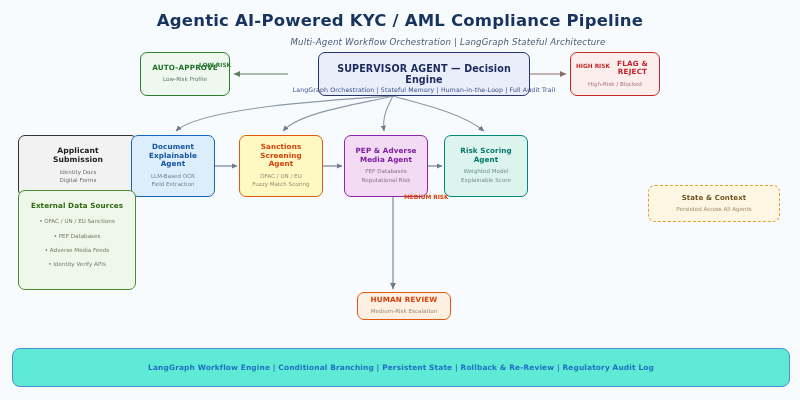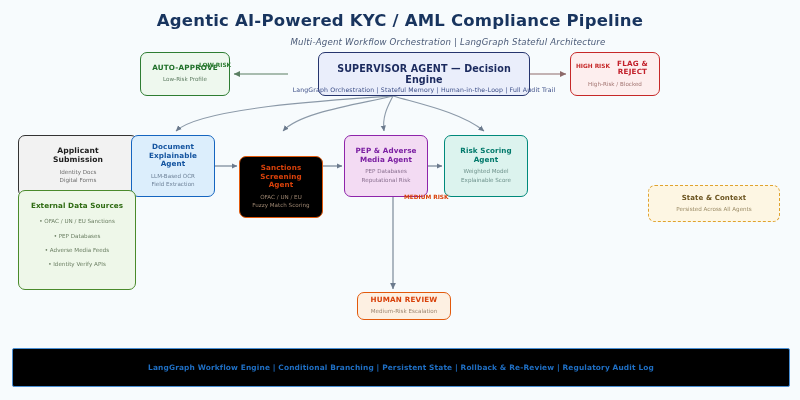--- a/index.html
+++ b/index.html
@@ -74,21 +74,21 @@
   
   .pipe{height:62px;top:135px;}
   #applicant{left:18px;width:120px;background:#f2f2f2;border:1.6px solid #333;}
   #applicant .ttl{font-size:7.6px;color:#1d1d1d;}
   #applicant .sub{font-size:5.6px;color:#6e6e6e;}
 
   #docagent{left:131px;width:84px;background:#dceefc;border:1.6px solid #1565c0;}
   #docagent .ttl{font-size:7.2px;color:#12539f;}
   #docagent .sub{font-size:5.6px;color:#6e8298;}
 
-  #sanctions{left:239px;width:84px;background:#000000;border:1.6px solid #e2590b;margin-top:21px;}
+  #sanctions{left:239px;width:84px;background:#fef9c3;border:1.6px solid #e2590b;}
   #sanctions .ttl{font-size:7.2px;color:#d8410a;}
   #sanctions .sub{font-size:5.6px;color:#9c8570;}
 
   #pep{left:344px;width:84px;background:#f3dbf3;border:1.6px solid #8e24aa;align-items:center;}
   #pep .ttl{font-size:7.2px;color:#7b1fa2;}
   #pep .sub{font-size:5.6px;color:#8a7090;}
 
   #risk{left:444px;width:84px;background:#dcf3ee;border:1.6px solid #00897b;}
   #risk .ttl{font-size:7.2px;color:#00796b;}
   #risk .sub{font-size:5.6px;color:#6d918b;}
@@ -114,21 +114,21 @@
   #human{
     left:357px;top:292px;width:94px;height:28px;
     background:#fdf0e2;border:1.6px solid #e2590b;
   }
   #human .ttl{font-size:7.2px;color:#d8410a;letter-spacing:.2px;}
   #human .sub{font-size:5.6px;color:#9c8570;}
 
   
   #footer{
     position:absolute;left:12px;top:348px;width:776px;height:37px;
-    background:#000000;border:1.4px solid #4a8fd4;border-radius:2px;
+    background:#5eead4;border:1.4px solid #4a8fd4;border-radius:8px;
     display:flex;align-items:center;justify-content:center;z-index:3;
   }
   #footer span{font-size:7.4px;font-weight:bold;color:#1f6fc4;letter-spacing:.15px;}
 
   
   .elabel{
     position:absolute;font-size:5.8px;font-weight:bold;white-space:nowrap;z-index:5;
   }
   #lab-low{left:199px;top:62px;color:#2e7d32;}
   #lab-high{left:576px;top:63px;color:#c62828;}

